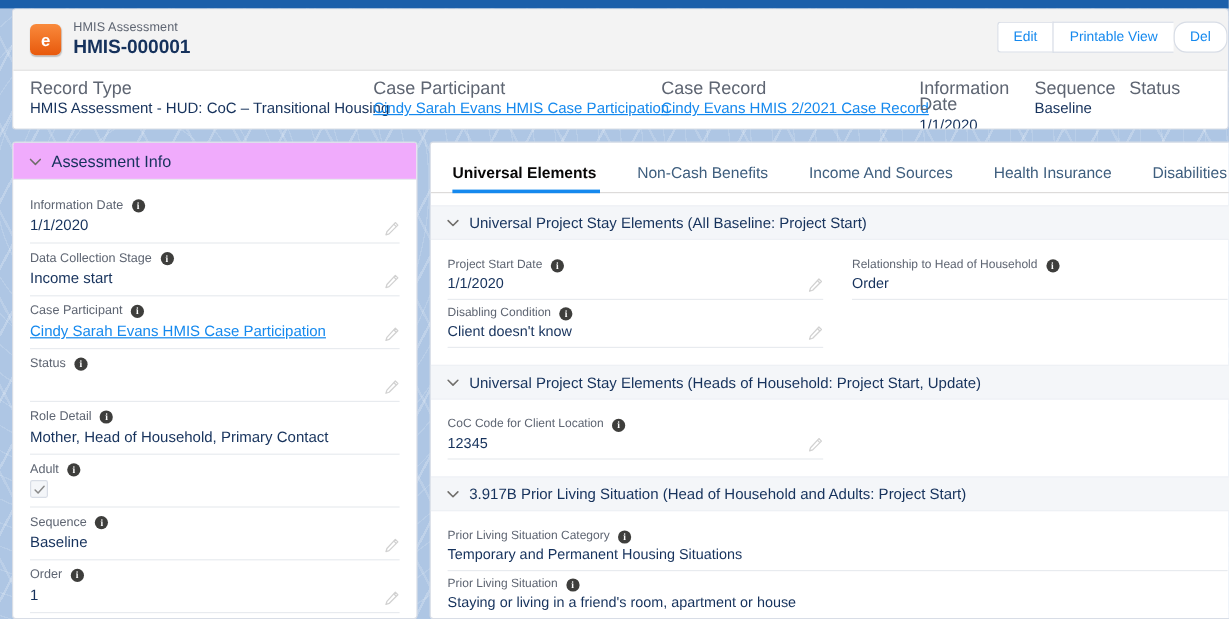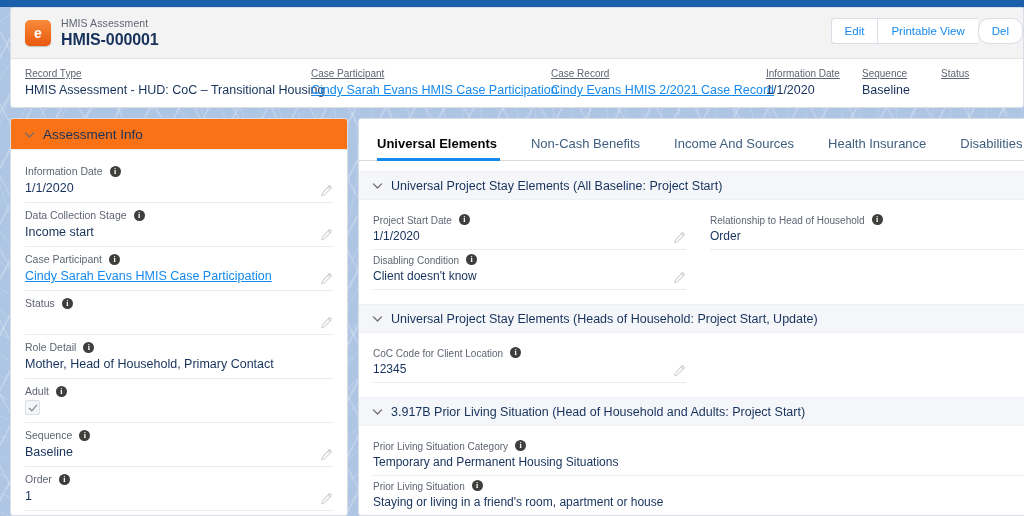--- a/index.html
+++ b/index.html
@@ -36,32 +36,32 @@
   .hdr-title { font-size:16px; font-weight:700; color:#16325c; line-height:19px; letter-spacing:-.1px; }
   .hdr-actions { position:absolute; right:0; top:10px; display:flex; align-items:stretch; }
   .btn { font-size:11.5px; color:#1589ee; background:#fff;
          border:1px solid #d8dde6; border-right:none; padding:5px 13px;
          line-height:14px; white-space:nowrap; cursor:pointer; }
   .btn:first-child { border-radius:3px 0 0 3px; }
   .btn.last { border-right:1px solid #d8dde6;border-radius:11px; }
 
   .hdr-fields { height:48px; display:flex; align-items:flex-start; padding:8px 0 0 14px; }
   .hf { padding-right:16px; }
-  .hf-label { font-size:10px; color:#5e6572; line-height:14px;text-decoration:underline; }
+  .hf-label { font-size:15px; color:#5e6572; line-height:14px; }
   .hf-val { font-size:12.5px; color:#16325c; line-height:17px; margin-top:1px; white-space:nowrap;}
   .hf-val.link { color:#1589ee; text-decoration:underline; cursor:pointer; }
 
   
   .leftpanel {
     position:absolute; left:10px; top:118px; width:338px; height:398px;
     background:#fff; border:1px solid #d8dde6; border-radius:3px;
     overflow:hidden;
   }
   .sec-head {
-    background:#f97316; border-bottom:1px solid #e8ebef;
+    background:#f0abfc; border-bottom:1px solid #e8ebef;
     height:31px; display:flex; align-items:center; padding:0 12px;
     font-size:13.5px; color:#16325c; cursor:pointer;
   }
   .chev { width:13px; height:13px; margin-right:7px; flex:0 0 auto; color:#706e6b; }
   .fieldlist { padding:9px 14px 0 14px; }
   .fld { border-bottom:1px solid #e8ebef; padding:5px 0 4px 0; position:relative; }
   .fld-label { font-size:10.5px; color:#5e6572; line-height:14px;
                display:flex; align-items:center; }
   .infoicon { display:inline-flex; align-items:center; justify-content:center;
               width:11px; height:11px; border-radius:50%; background:#3e3e3c;
@@ -96,21 +96,21 @@
 
   .msec { margin-top:10px; }
   .msec-head {
     background:#f4f6f9; border-top:1px solid #eef1f5; border-bottom:1px solid #eef1f5;
     height:29px; display:flex; align-items:center; padding:0 12px;
     font-size:12.5px; color:#16325c; cursor:pointer;
   }
   .msec-body { padding:10px 14px 4px 14px; display:flex; gap:24px; }
   .mcol { flex:1 1 0; min-width:0; }
   .mfld { border-bottom:1px solid #e8ebef; padding:4px 0 3px 0; position:relative; }
-  .mfld-label { font-size:10px; color:#5e6572; line-height:13px; display:flex; align-items:flex-start; }
+  .mfld-label { font-size:10px; color:#5e6572; line-height:13px; display:flex; align-items:flex-end; }
   .mfld-val { font-size:12px; color:#16325c; line-height:17px; padding:1px 22px 1px 0;
               min-height:19px; word-break:break-word; }
   .gapcol { flex:1 1 0; }
 </style>
 </head>
 <body>
 
 <div class="topstrip"></div>
 
 <div class="headercard">

